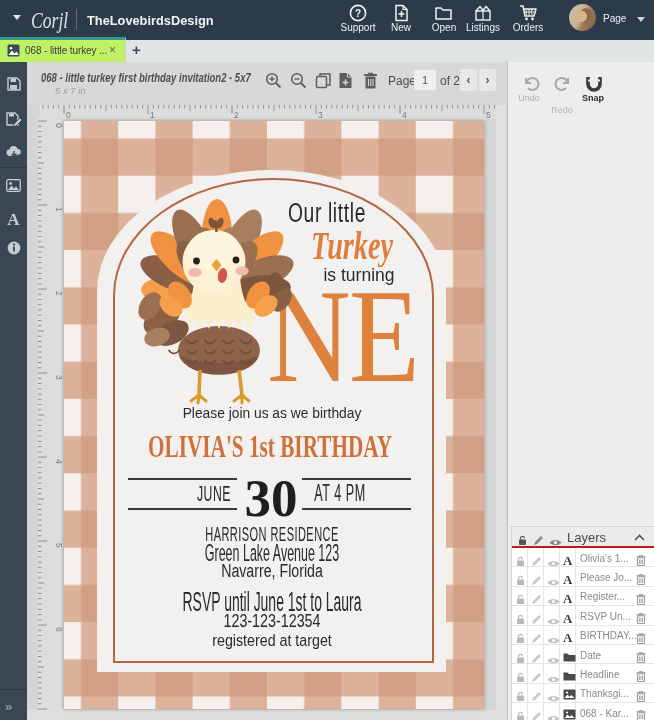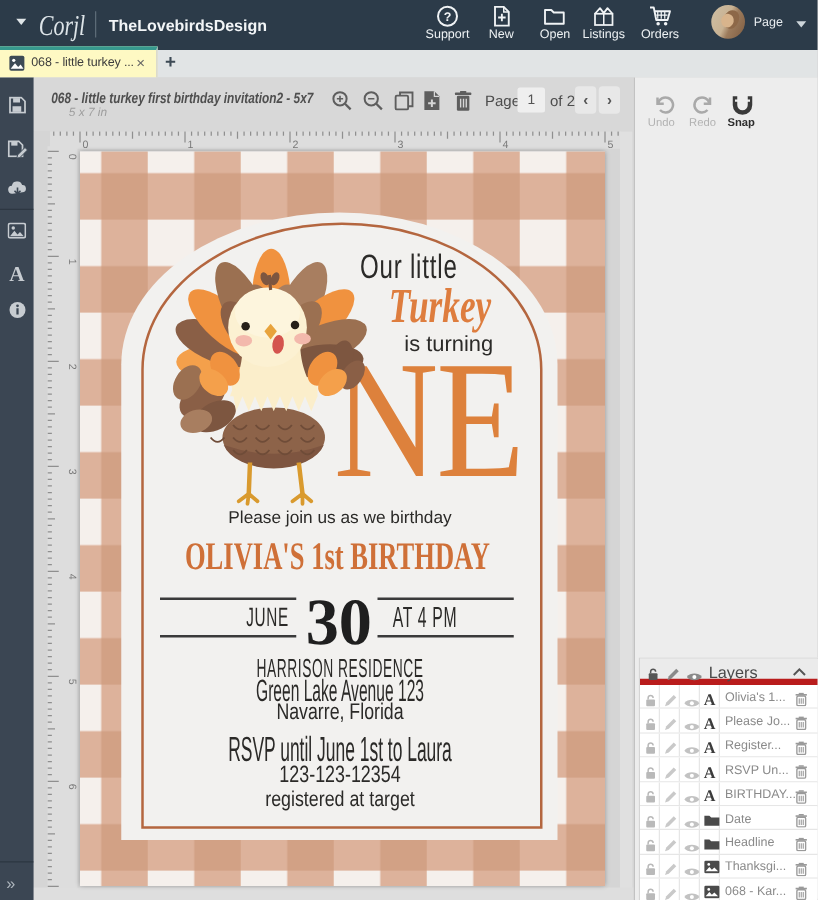--- a/index.html
+++ b/index.html
@@ -20,21 +20,21 @@
     background: linear-gradient(115deg, #cfbfa4 0%, #c8b293 45%, #9c7b5c 60%, #7e5c41 100%); overflow:hidden;}
   #avatar:before { content:""; position:absolute; left:10px; top:4px; width:12px; height:15px;
      border-radius:55% 45% 50% 50%; background:#8d6848; transform:rotate(18deg); }
   #avatar:after { content:""; position:absolute; left:7.5px; top:6.5px; width:10px; height:11px;
      border-radius:50%; background:#d8b48c; transform:rotate(12deg); }
   #sarah { position:absolute; left:603px; top:13px; color:#e9edf0; font-size:10px; }
   #sarah-chev { position:absolute; left:637px; top:17px; width:0; height:0;
     border-left:4.5px solid transparent; border-right:4.5px solid transparent; border-top:5px solid #cdd5da; }
   
   #tabbar { position:absolute; left:0; top:40px; width:654px; height:22px; background:#e1e4e5; }
-  #tab { position:absolute; left:0; top:-3px; width:126px; height:25px; background:#fef9c3;
+  #tab { position:absolute; left:0; top:-3px; width:126px; height:25px; background:#bef264;
     border-top:3px solid #37998e; border-right:1px solid #cfcfcf; }
   #tab-icon { position:absolute; left:7px; top:4px; width:13px; height:13px; }
   #tab-title { position:absolute; left:25px; top:5px; font-size:10px; color:#3c3c3c; letter-spacing:-0.1px; }
   #tab-x { position:absolute; left:109px; top:3px; font-size:12px; color:#666; }
   #tab-plus { position:absolute; left:132px; top:1px; font-size:15px; font-weight:bold; color:#3d4a55; }
   
   #sidebar { position:absolute; left:0; top:62px; width:27px; height:658px; background:#3b4653; }
   .sicon { position:absolute; left:0; width:27px; text-align:center; }
   #sb-div1 { position:absolute; left:0; top:105px; width:27px; height:1px; background:#2d3742; }
   #sb-div2 { position:absolute; left:0; top:627px; width:27px; height:1px; background:#2d3742; }
@@ -86,21 +86,21 @@
   #t-registered { left:108px; top:510px; width:200px; font-size:14.7px; transform:scale(0.97,1.17); transform-origin:center top;}
   
   #rightpanel { position:absolute; left:507px; top:62px; width:147px; height:658px; background:#ededed;
     border-left:1px solid #c2c2c2; }
   .rp-lbl { position:absolute; font-size:9px; color:#b2b2b2; text-align:center; width:40px;}
   #snap-lbl { color:#2e2e2e; font-weight:bold; }
   
   #layers { position:absolute; left:3px; top:464px; width:144px; height:194px; background:#fff;
     border:1px solid #d5d5d5; }
   #lay-head { position:absolute; left:0; top:0; width:142px; height:21px; background:#ebebeb;
-    border-bottom:5px solid #b91c1c; }
+    border-bottom:2px solid #b91c1c; }
   .lrow { position:absolute; left:0; width:142px; height:19.4px; border-bottom:1px solid #e6e6e6; background:#fff; }
   .lcol { position:absolute; top:0; bottom:0; width:1px; background:#e6e6e6; }
   .lname { position:absolute; left:68px; top:4.5px; font-size:10px; color:#8a8a8a; white-space:nowrap; }
 </style>
 </head>
 <body>
 <div id="header">
   <div id="hdr-chev"></div>
   <div id="logo">Corjl</div>
   <div id="hdr-div"></div>
@@ -531,21 +531,21 @@
 <div id="rightpanel">
   <div style="position:absolute; left:14px; top:13px;"><svg width="18" height="18" viewBox="0 0 18 18" style="">
         <path d="M4 3 v5 h5" fill="none" stroke="#a9a9a9" stroke-width="2"></path>
         <path d="M4.5 8 a6 6 0 1 1 1.5 5" fill="none" stroke="#a9a9a9" stroke-width="2"></path>
       </svg></div>
   <div class="rp-lbl" style="left:1px; top:31px;">Undo</div>
   <div style="position:absolute; left:46px; top:13px;"><svg width="18" height="18" viewBox="0 0 18 18" style="">
         <path d="M14 3 v5 h-5" fill="none" stroke="#a9a9a9" stroke-width="2"></path>
         <path d="M13.5 8 a6 6 0 1 0 -1.5 5" fill="none" stroke="#a9a9a9" stroke-width="2"></path>
       </svg></div>
-  <div class="rp-lbl" style="left:34px; top:31px;">Redo</div>
+  <div class="rp-lbl" style="left:34px; top:43px;">Redo</div>
   <div style="position:absolute; left:77px; top:13px;"><svg width="18" height="18" viewBox="0 0 18 18" style="">
         <path d="M3 2 v7 a6 6 0 0 0 12 0 v-7" fill="none" stroke="#3a3a3a" stroke-width="3.6"></path>
         <path d="M3 5.5 h3.6 M11.4 5.5 h3.6" stroke="#ededed" stroke-width="1.8"></path>
       </svg></div>
   <div class="rp-lbl id" id="snap-lbl" style="left:65px; top:31px;">Snap</div>
   <div id="layers">
       <div id="lay-head">
         <span style="position:absolute;left:6px;top:5px;"><svg width="9" height="11" viewBox="0 0 9 11" style="">
             <rect x="1" y="4.5" width="7" height="5.5" rx="0.8" fill="#555"></rect>
             <path d="M2.5 4.5 v-1.2 a2 2 0 0 1 4 0" fill="none" stroke="#555" stroke-width="1.2"></path>

